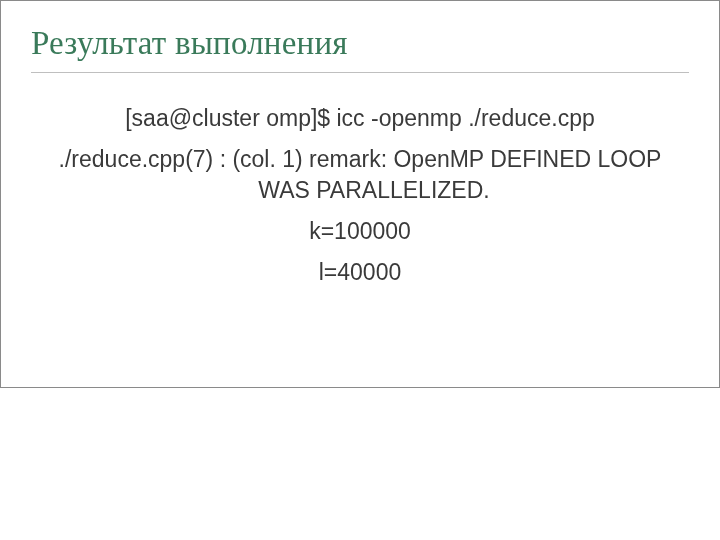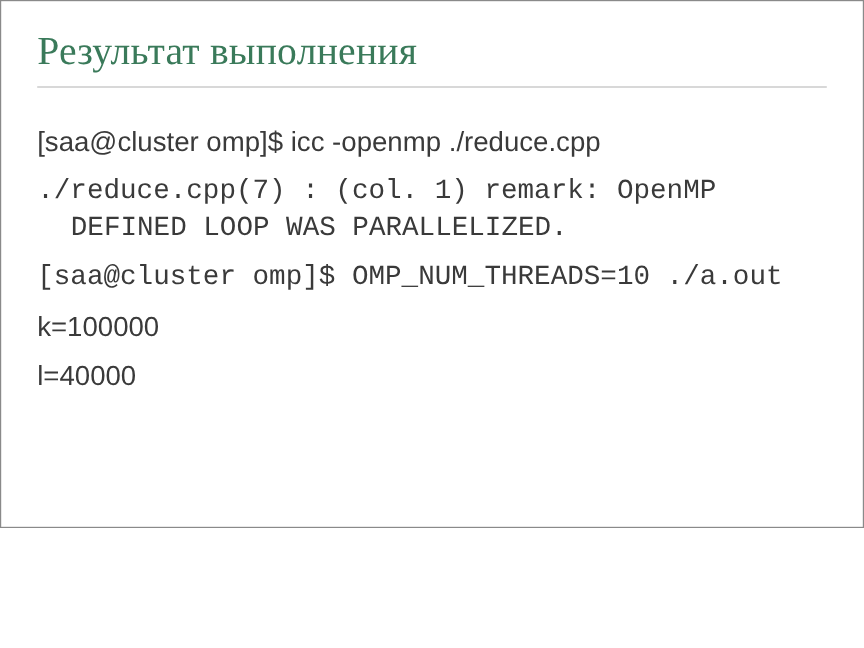--- a/index.html
+++ b/index.html
@@ -7,57 +7,56 @@
     padding: 0;
     width: 720px;
     height: 540px;
     background: #ffffff;
     font-family: Arial, "Helvetica Neue", Helvetica, sans-serif;
     overflow: hidden;
   }
   .slide {
     box-sizing: border-box;
     width: 720px;
-    height: 440px;
+    height: 388px;
     border: 1px solid #8a8a8a;
     padding: 24px 30px 30px 30px;
     display: flex;
     flex-direction: column;
   }
   .title {
     font-family: "Times New Roman", Times, serif;
     font-size: 33px;
     color: #3a7a5a; 
     font-weight: 400;
     padding-bottom: 10px;
     border-bottom: 1px solid #bfbfbf;
     margin-bottom: 30px;
     letter-spacing: 0.2px;
   }
   .body {
     font-size: 23px;
     line-height: 1.35;
     color: #3a3a3a;
+    text-align: center;
   }
   .body p {
     margin: 0 0 10px 0;
     padding-left: 0;
     text-indent: 0;
   }
   .body p.hang {
     padding-left: 28px;
     text-indent: -28px;
-    font-family: Liberation Mono, monospace;
   }
 </style>
 </head>
 <body>
 
 <div class="slide">
   <div class="title">Результат выполнения</div>
   <div class="body">
     <p>[saa@cluster omp]$ icc -openmp ./reduce.cpp</p>
     <p class="hang">./reduce.cpp(7) : (col. 1) remark: OpenMP DEFINED LOOP WAS PARALLELIZED.</p>
-    <p class="hang">[saa@cluster omp]$ OMP_NUM_THREADS=10 ./a.out</p>
     <p>k=100000</p>
     <p>l=40000</p>
   </div>
 </div>
 
 </body></html>

